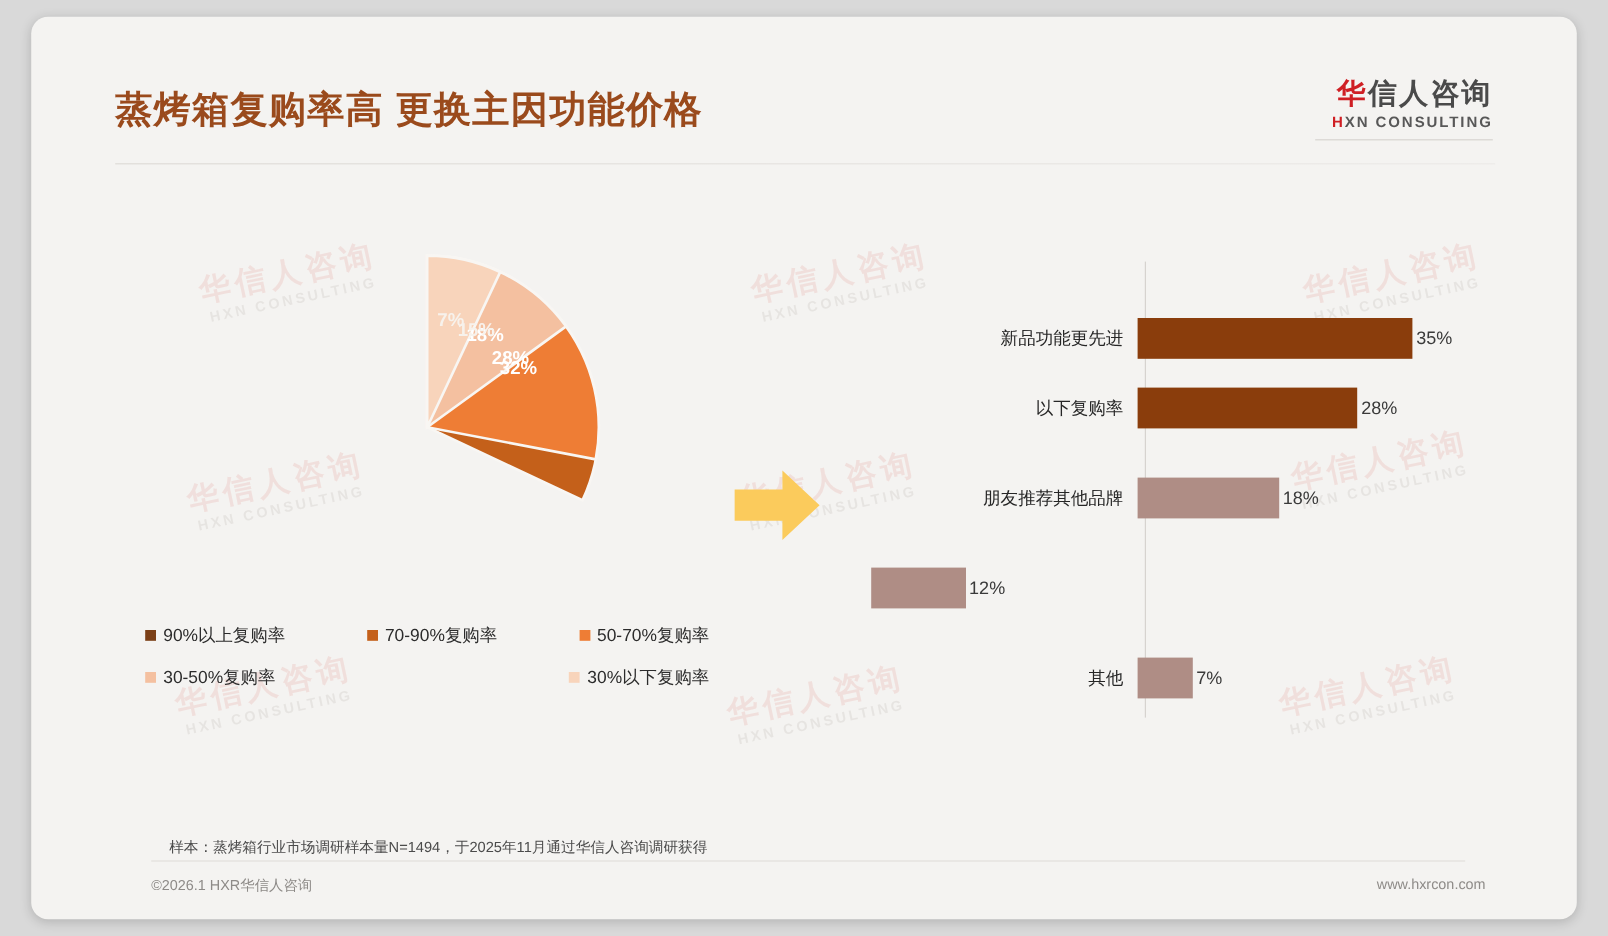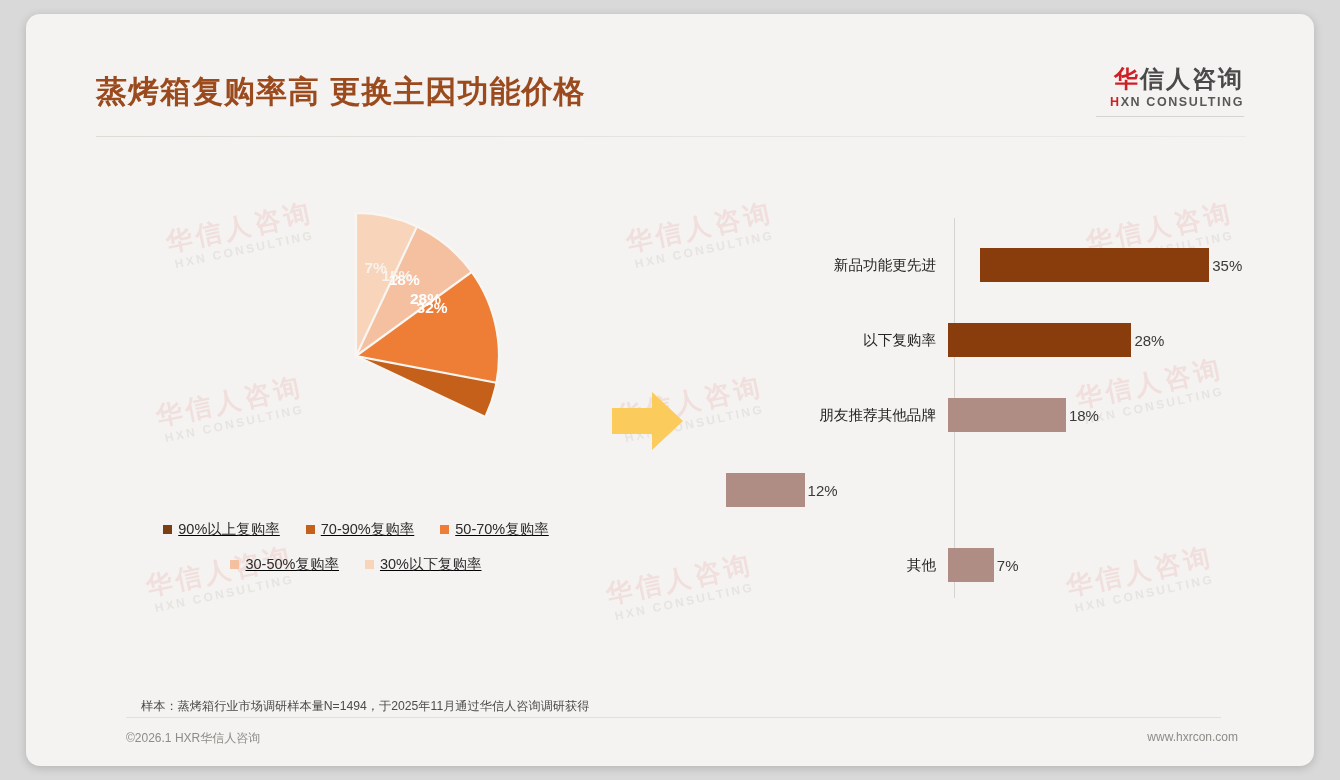--- a/index.html
+++ b/index.html
@@ -77,23 +77,22 @@
   .pie-label{
     position:absolute;font-size:15.5px;font-weight:700;color:#ffffff;
     transform:translate(-50%,-50%);pointer-events:none;
   }
   .pie-label.dim{color:#f7f2ec;}
 
   
   .legend{
     margin-top:14px;
     display:flex;flex-wrap:wrap;
-    justify-content:center;
+    justify-content:space-between;
     padding:0 22px;
-    text-decoration:underline;
   }
   .legend-item{
     display:flex;align-items:center;
     margin:0 13px 16px 13px;
     white-space:nowrap;
   }
   .legend-swatch{width:9px;height:9px;margin-right:6px;flex:none;}
   .legend-text{font-size:14.5px;color:#2b2b2b;}
 
   
@@ -241,21 +240,21 @@
   <div class="arrow">
     <svg width="72" height="62" viewBox="0 0 72 62">
       <polygon points="0,18 40,18 40,2 71,31 40,60 40,44 0,44" fill="#FBCB5C"></polygon>
     </svg>
   </div>
 
   <div class="panel right-panel">
     <div class="bars">
       <div class="bar-axis"></div>
       <div id="bar-rows">
-          <div class="bar-row" style="top: 30px; gap: 32px;">
+          <div class="bar-row" style="top: 47px;">
             <div class="bar-cat">新品功能更先进</div>
             <div class="bar-track">
               <div class="bar-fill" style="width: 229.25px; background: rgb(138, 61, 12);"></div>
               <div class="bar-value">35%</div>
             </div>
           </div>
           <div class="bar-row" style="top: 105px;">
             <div class="bar-cat">以下复购率</div>
             <div class="bar-track">
               <div class="bar-fill" style="width: 183.4px; background: rgb(138, 61, 12);"></div>

